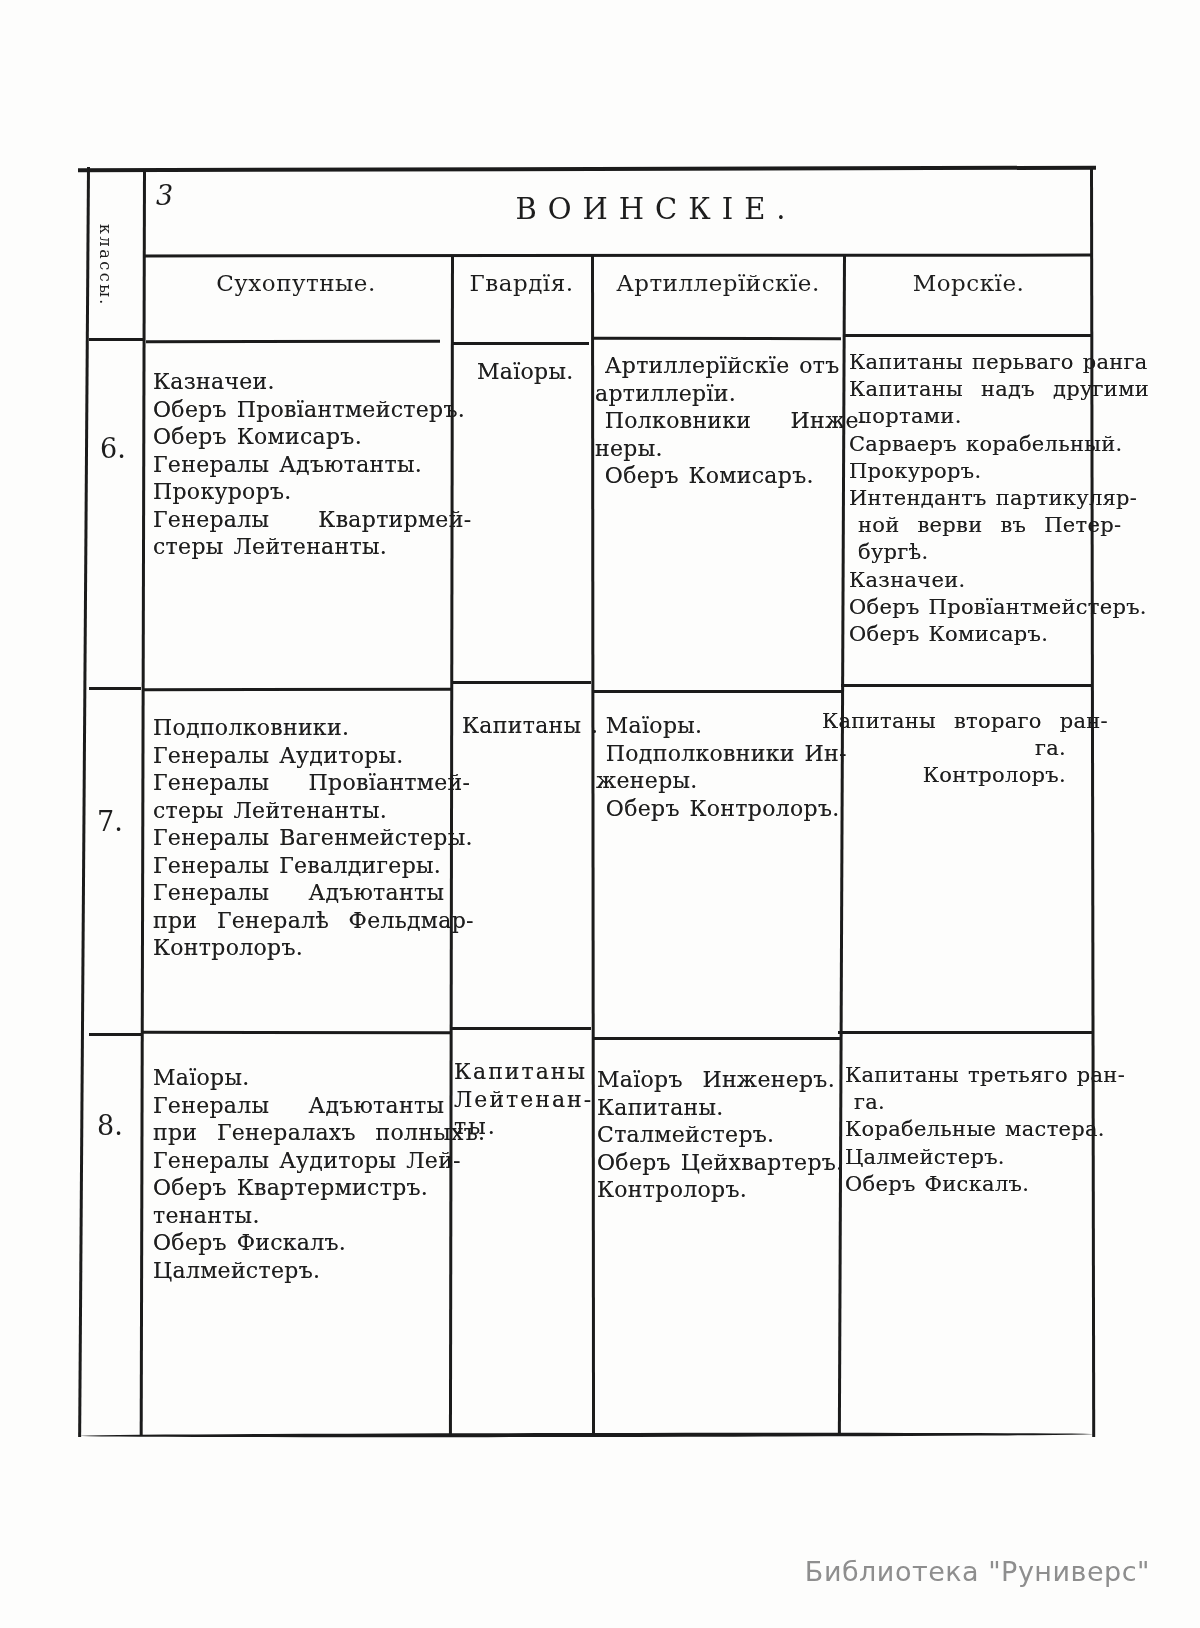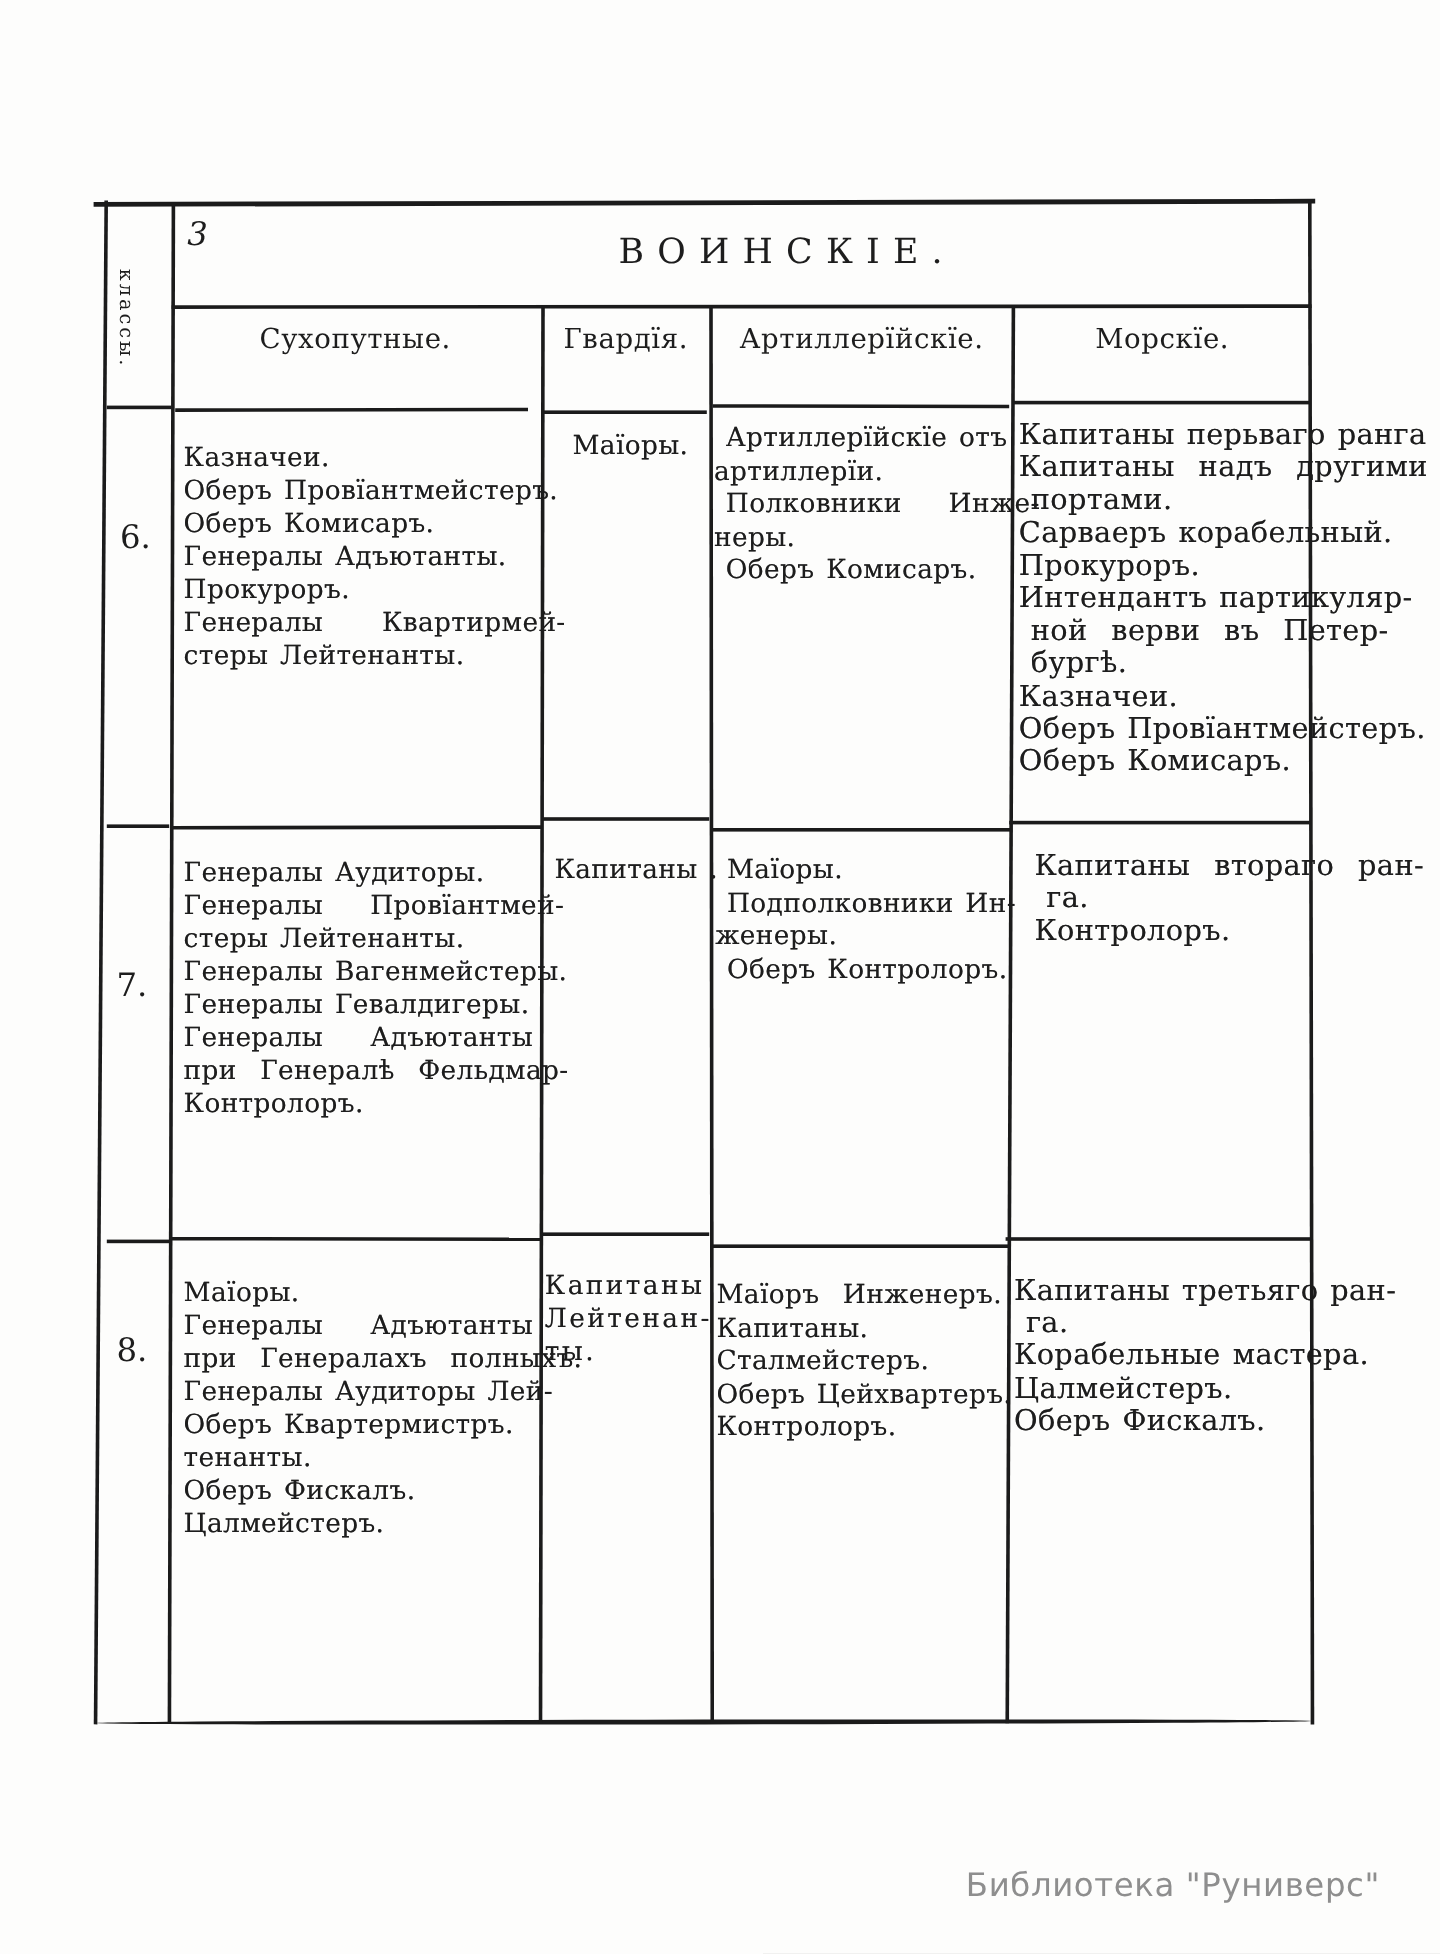--- a/index.html
+++ b/index.html
@@ -14,21 +14,21 @@
   .page-num { font-size:27px; font-style:italic; }
   .title { text-align:center; font-size:29px; letter-spacing:11px; white-space:nowrap; }
   .colhead { text-align:center; font-size:23px; letter-spacing:0.5px; white-space:nowrap; }
   .classes-label {
     writing-mode:vertical-rl; text-orientation:sideways;
     font-size:16px; letter-spacing:2.5px;
   }
   .class-num { font-size:27px; }
   .cell { position:absolute; font-size:22px; line-height:27.5px; letter-spacing:0.3px; word-spacing:2.5px; text-shadow:0 0 0.5px rgba(20,20,20,0.55); }
   .cell .ln { white-space:pre; }
-  .cell.naval { font-size:24px; line-height:27.2px; word-spacing:2px; }
+  .cell.naval { font-size:21px; line-height:27.2px; word-spacing:2px; }
   .cell.guard8 { letter-spacing:2px; }
   .watermark {
     font-family:"DejaVu Sans", sans-serif;
     font-size:27px; color:#8e8e8e; letter-spacing:0.5px;
     text-align:right;
   }
 </style>
 </head>
 <body>
 
@@ -103,39 +103,40 @@
       <div class="ln">Прокуроръ.</div>
       <div class="ln">Интендантъ партикуляр-</div>
       <div class="ln"> ной  верви  въ  Петер-</div>
       <div class="ln"> бургѣ.</div>
       <div class="ln">Казначеи.</div>
       <div class="ln">Оберъ Провїантмейстеръ.</div>
       <div class="ln">Оберъ Комисаръ.</div>
     </div>
 
   <div class="cell" style="left:153px; top:714px; width:300px;">
+      <div class="ln">Подполковники.</div>
       <div class="ln">Генералы Аудиторы.</div>
       <div class="ln">Генералы    Провїантмей-</div>
       <div class="ln">стеры Лейтенанты.</div>
       <div class="ln">Генералы Вагенмейстеры.</div>
       <div class="ln">Генералы Гевалдигеры.</div>
       <div class="ln">Генералы    Адъютанты</div>
       <div class="ln">при  Генералѣ  Фельдмар-</div>
       <div class="ln">Контролоръ.</div>
     </div>
   <div class="cell" style="left:462px; top:712px; width:129px;">
       <div class="ln">Капитаны .</div>
     </div>
   <div class="cell" style="left:596px; top:712px; width:246px;">
       <div class="ln"> Маїоры.</div>
       <div class="ln"> Подполковники Ин-</div>
       <div class="ln">женеры.</div>
       <div class="ln"> Оберъ Контролоръ.</div>
     </div>
-  <div class="cell naval" style="left:862px; top:708px; width:244px;">
+  <div class="cell naval" style="left:822px; top:708px; width:244px;text-align:right;">
       <div class="ln">Капитаны  втораго  ран-</div>
       <div class="ln"> га.</div>
       <div class="ln">Контролоръ.</div>
     </div>
 
   <div class="cell" style="left:153px; top:1064px; width:300px;">
       <div class="ln">Маїоры.</div>
       <div class="ln">Генералы    Адъютанты</div>
       <div class="ln">при  Генералахъ  полныхъ.</div>
       <div class="ln">Генералы Аудиторы Лей-</div>

